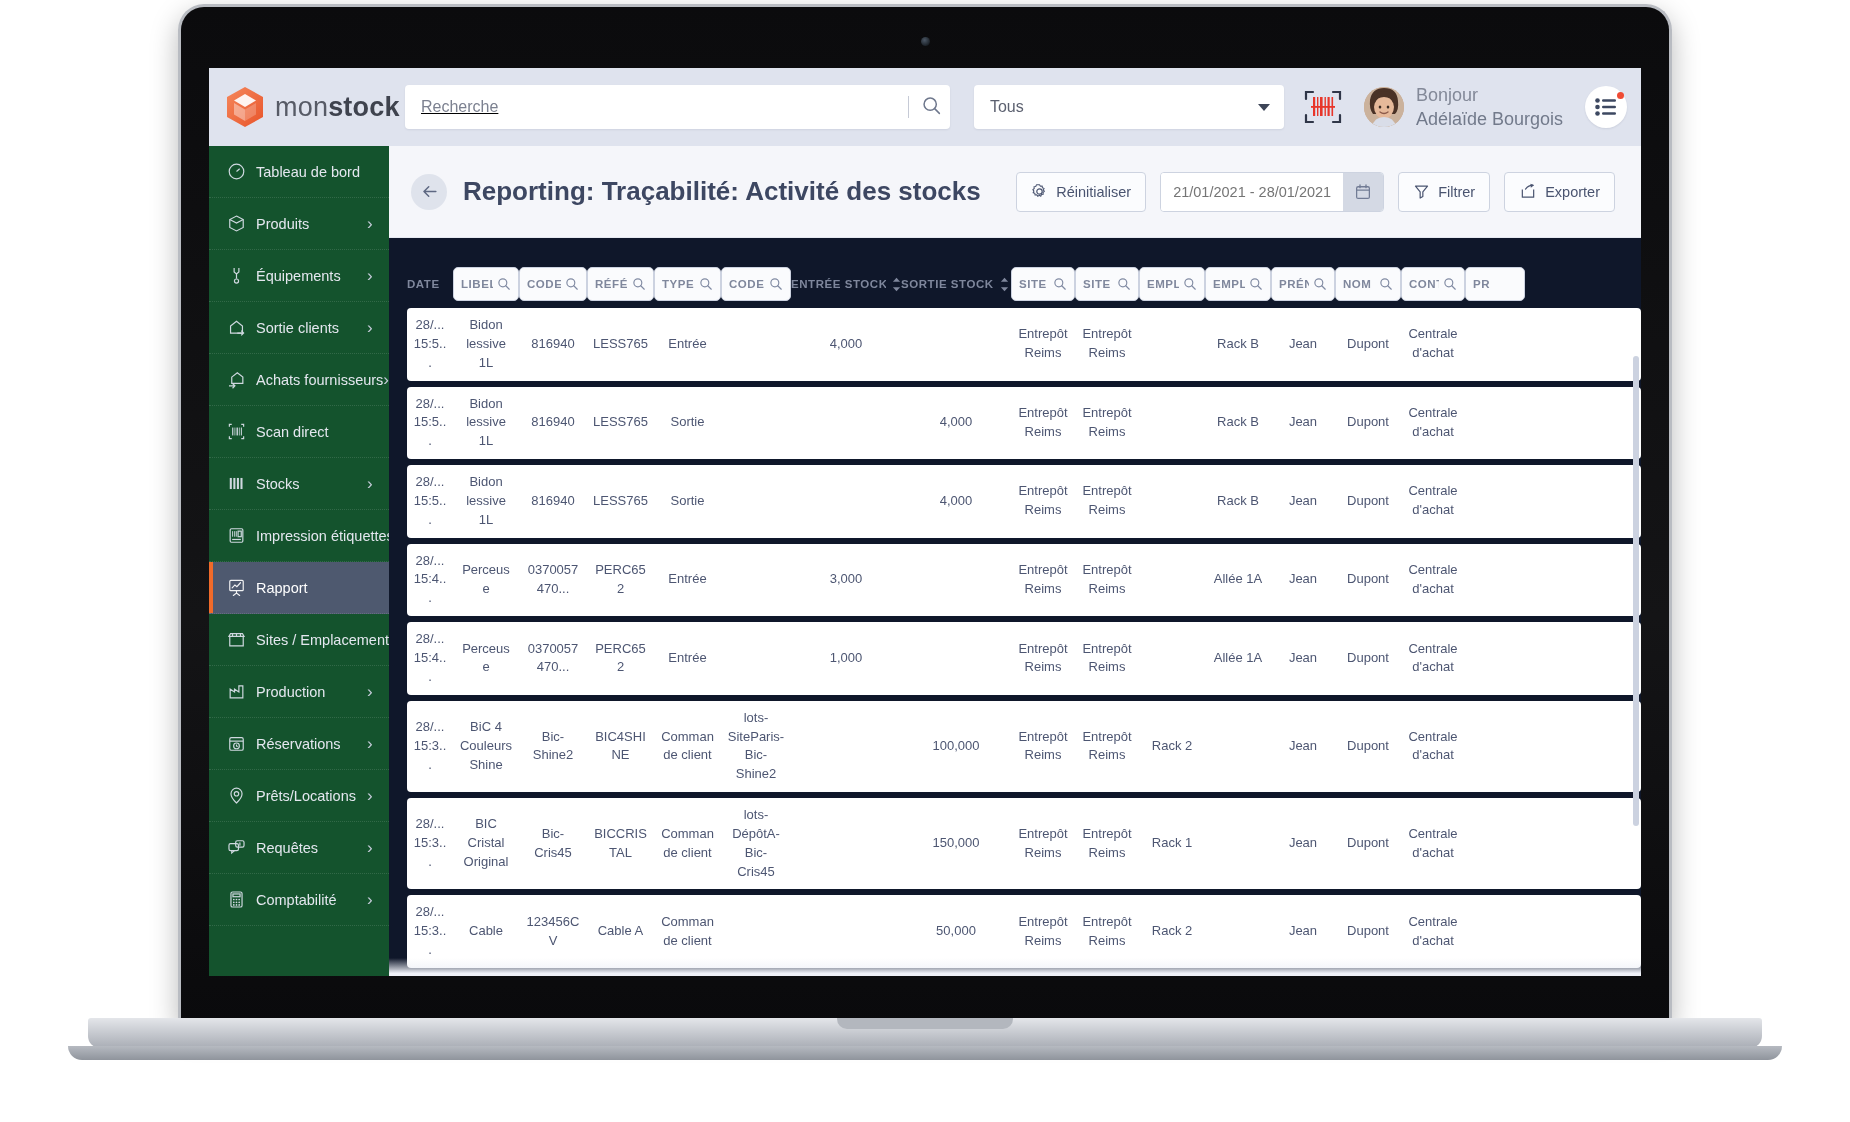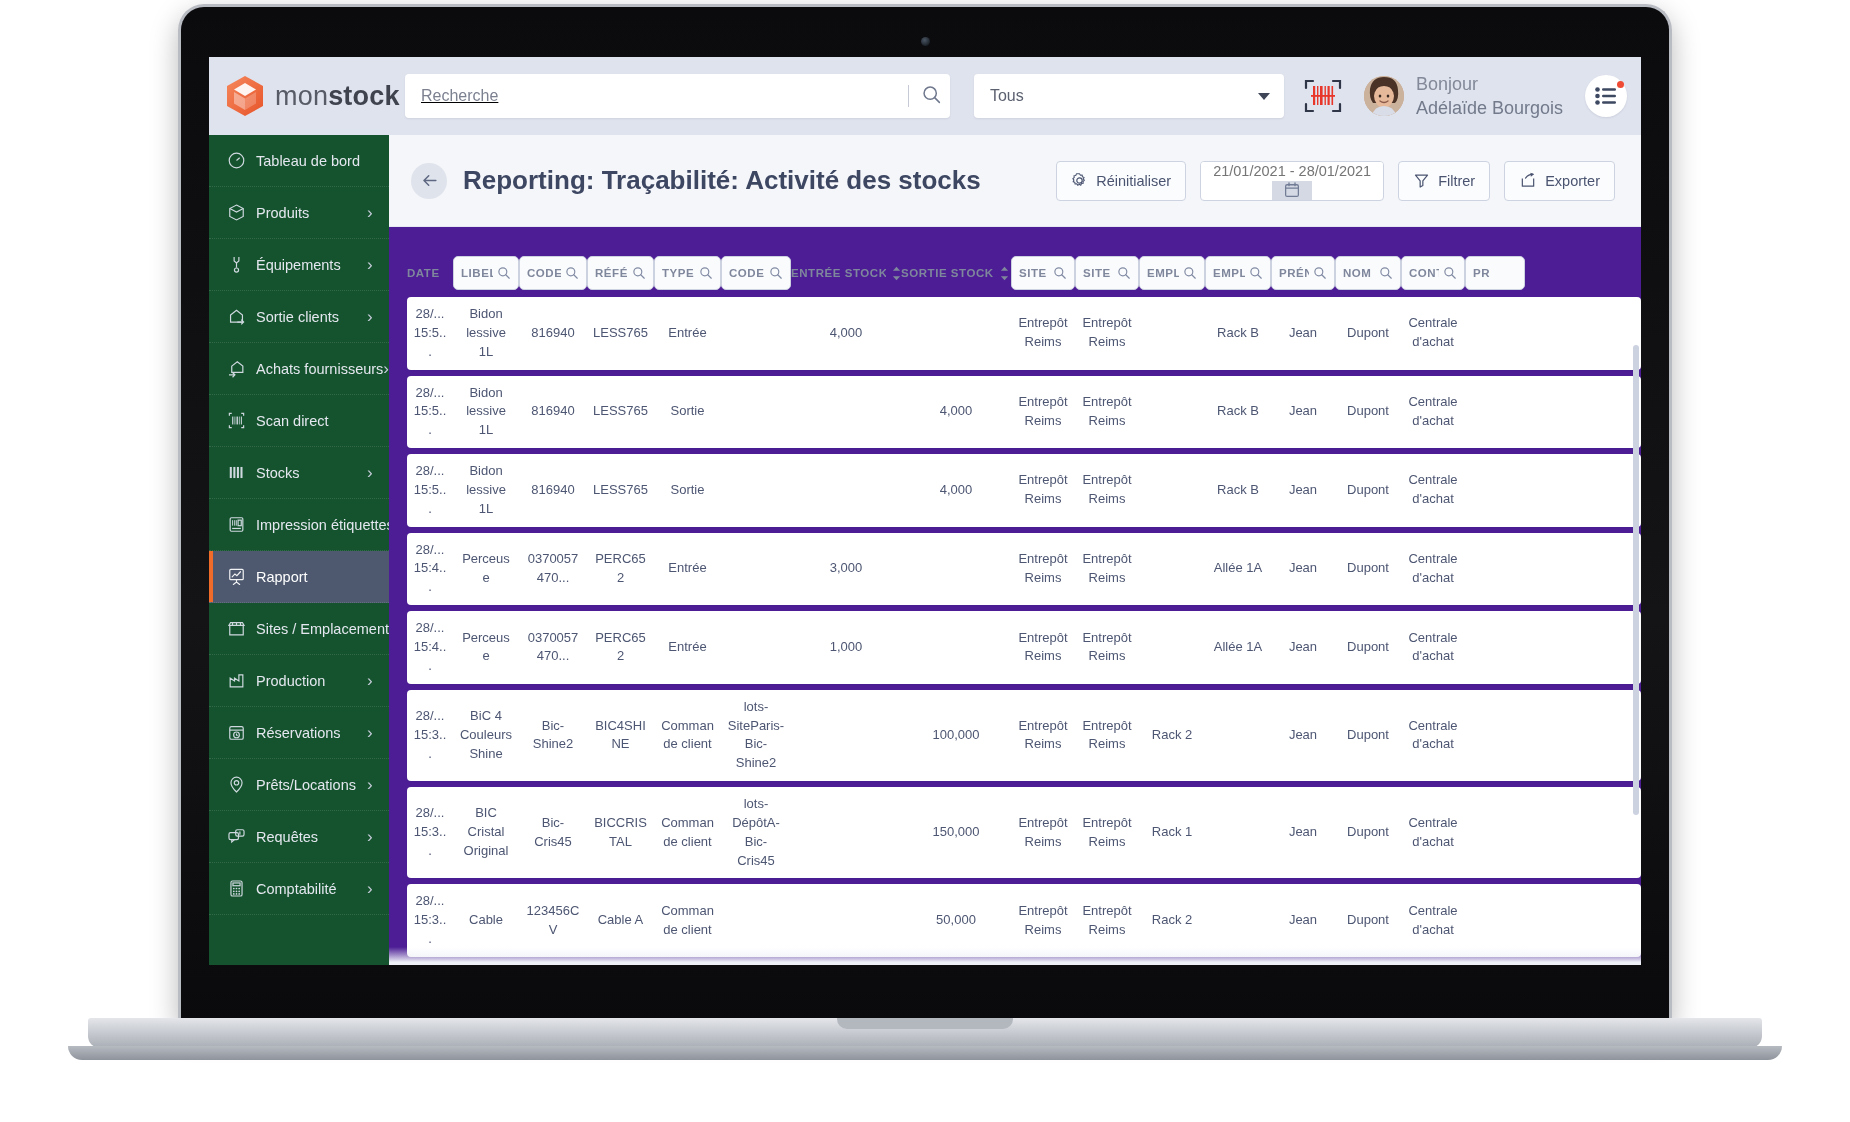--- a/index.html
+++ b/index.html
@@ -39,21 +39,21 @@
     top: 30px;
     width: 9px; height: 9px;
     margin-left: -4px;
     border-radius: 50%;
     background: radial-gradient(circle at 40% 35%, #4a5664 0%, #1b2128 70%, #0a0d10 100%);
   }
 
   #screen {
     position: absolute;
     left: 209px;
-    top: 57px;
+    top: 68px;
     width: 1432px;
     height: 908px;
     background: #eceef5;
     overflow: hidden;
   }
 
   #laptop-base {
     position: absolute;
     left: 88px;
     top: 1018px;
@@ -233,21 +233,21 @@
   .nav-item.active:before {
     content: "";
     position: absolute;
     left: 0; top: 0; bottom: 0;
     width: 4px;
     background: #f06a2a;
   }
 
   .content {
     flex: 1 1 auto;
-    background: #4c1d95;
+    background: #0f172a;
     overflow: hidden;
     position: relative;
   }
 
   .page-head {
     height: 92px;
     background: #f5f6fa;
     display: flex;
     align-items: center;
     padding: 0 26px 0 22px;
@@ -286,21 +286,20 @@
 
   .date-field {
     height: 40px;
     margin-left: 14px;
     display: flex;
     align-items: center;
     border: 1px solid #cdd3e0;
     border-radius: 4px;
     background: #fff;
     overflow: hidden;
-    flex-direction: column;
   }
   .date-field input {
     border: none; outline: none;
     height: 100%;
     width: 182px;
     padding: 0 12px;
     font-size: 14.5px;
     color: #868ea4;
     font-family: "Liberation Sans", sans-serif;
   }

